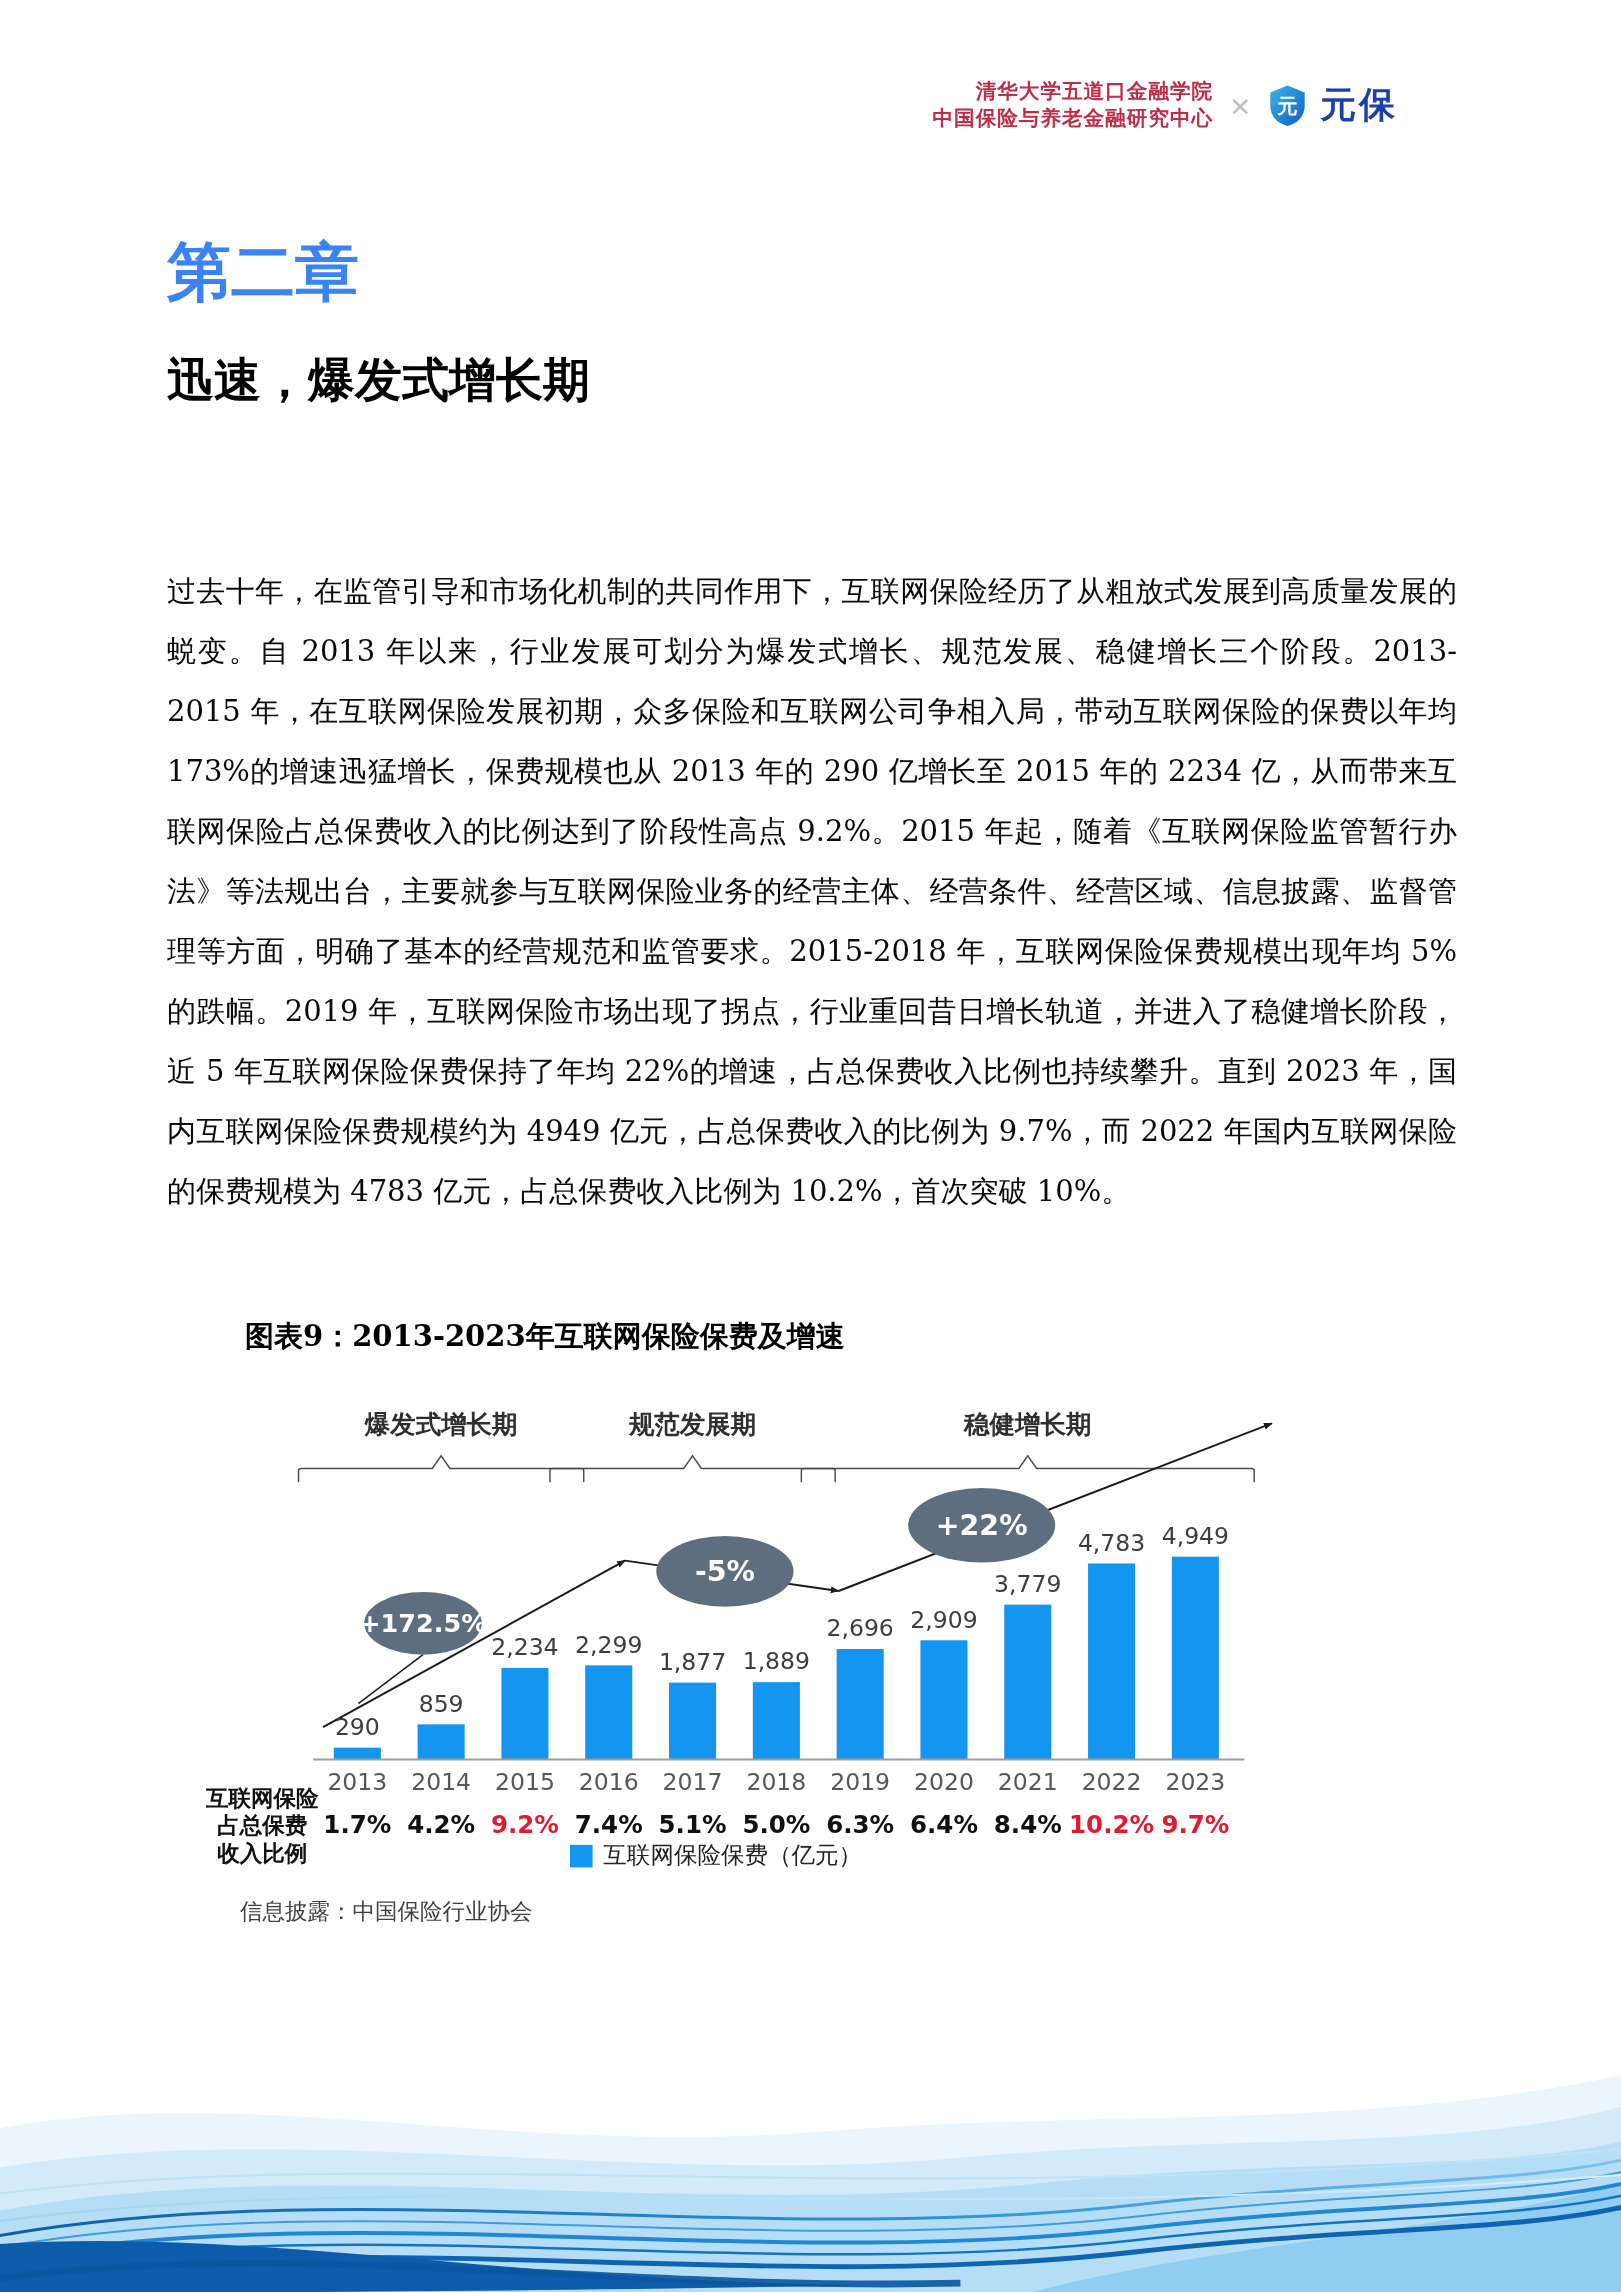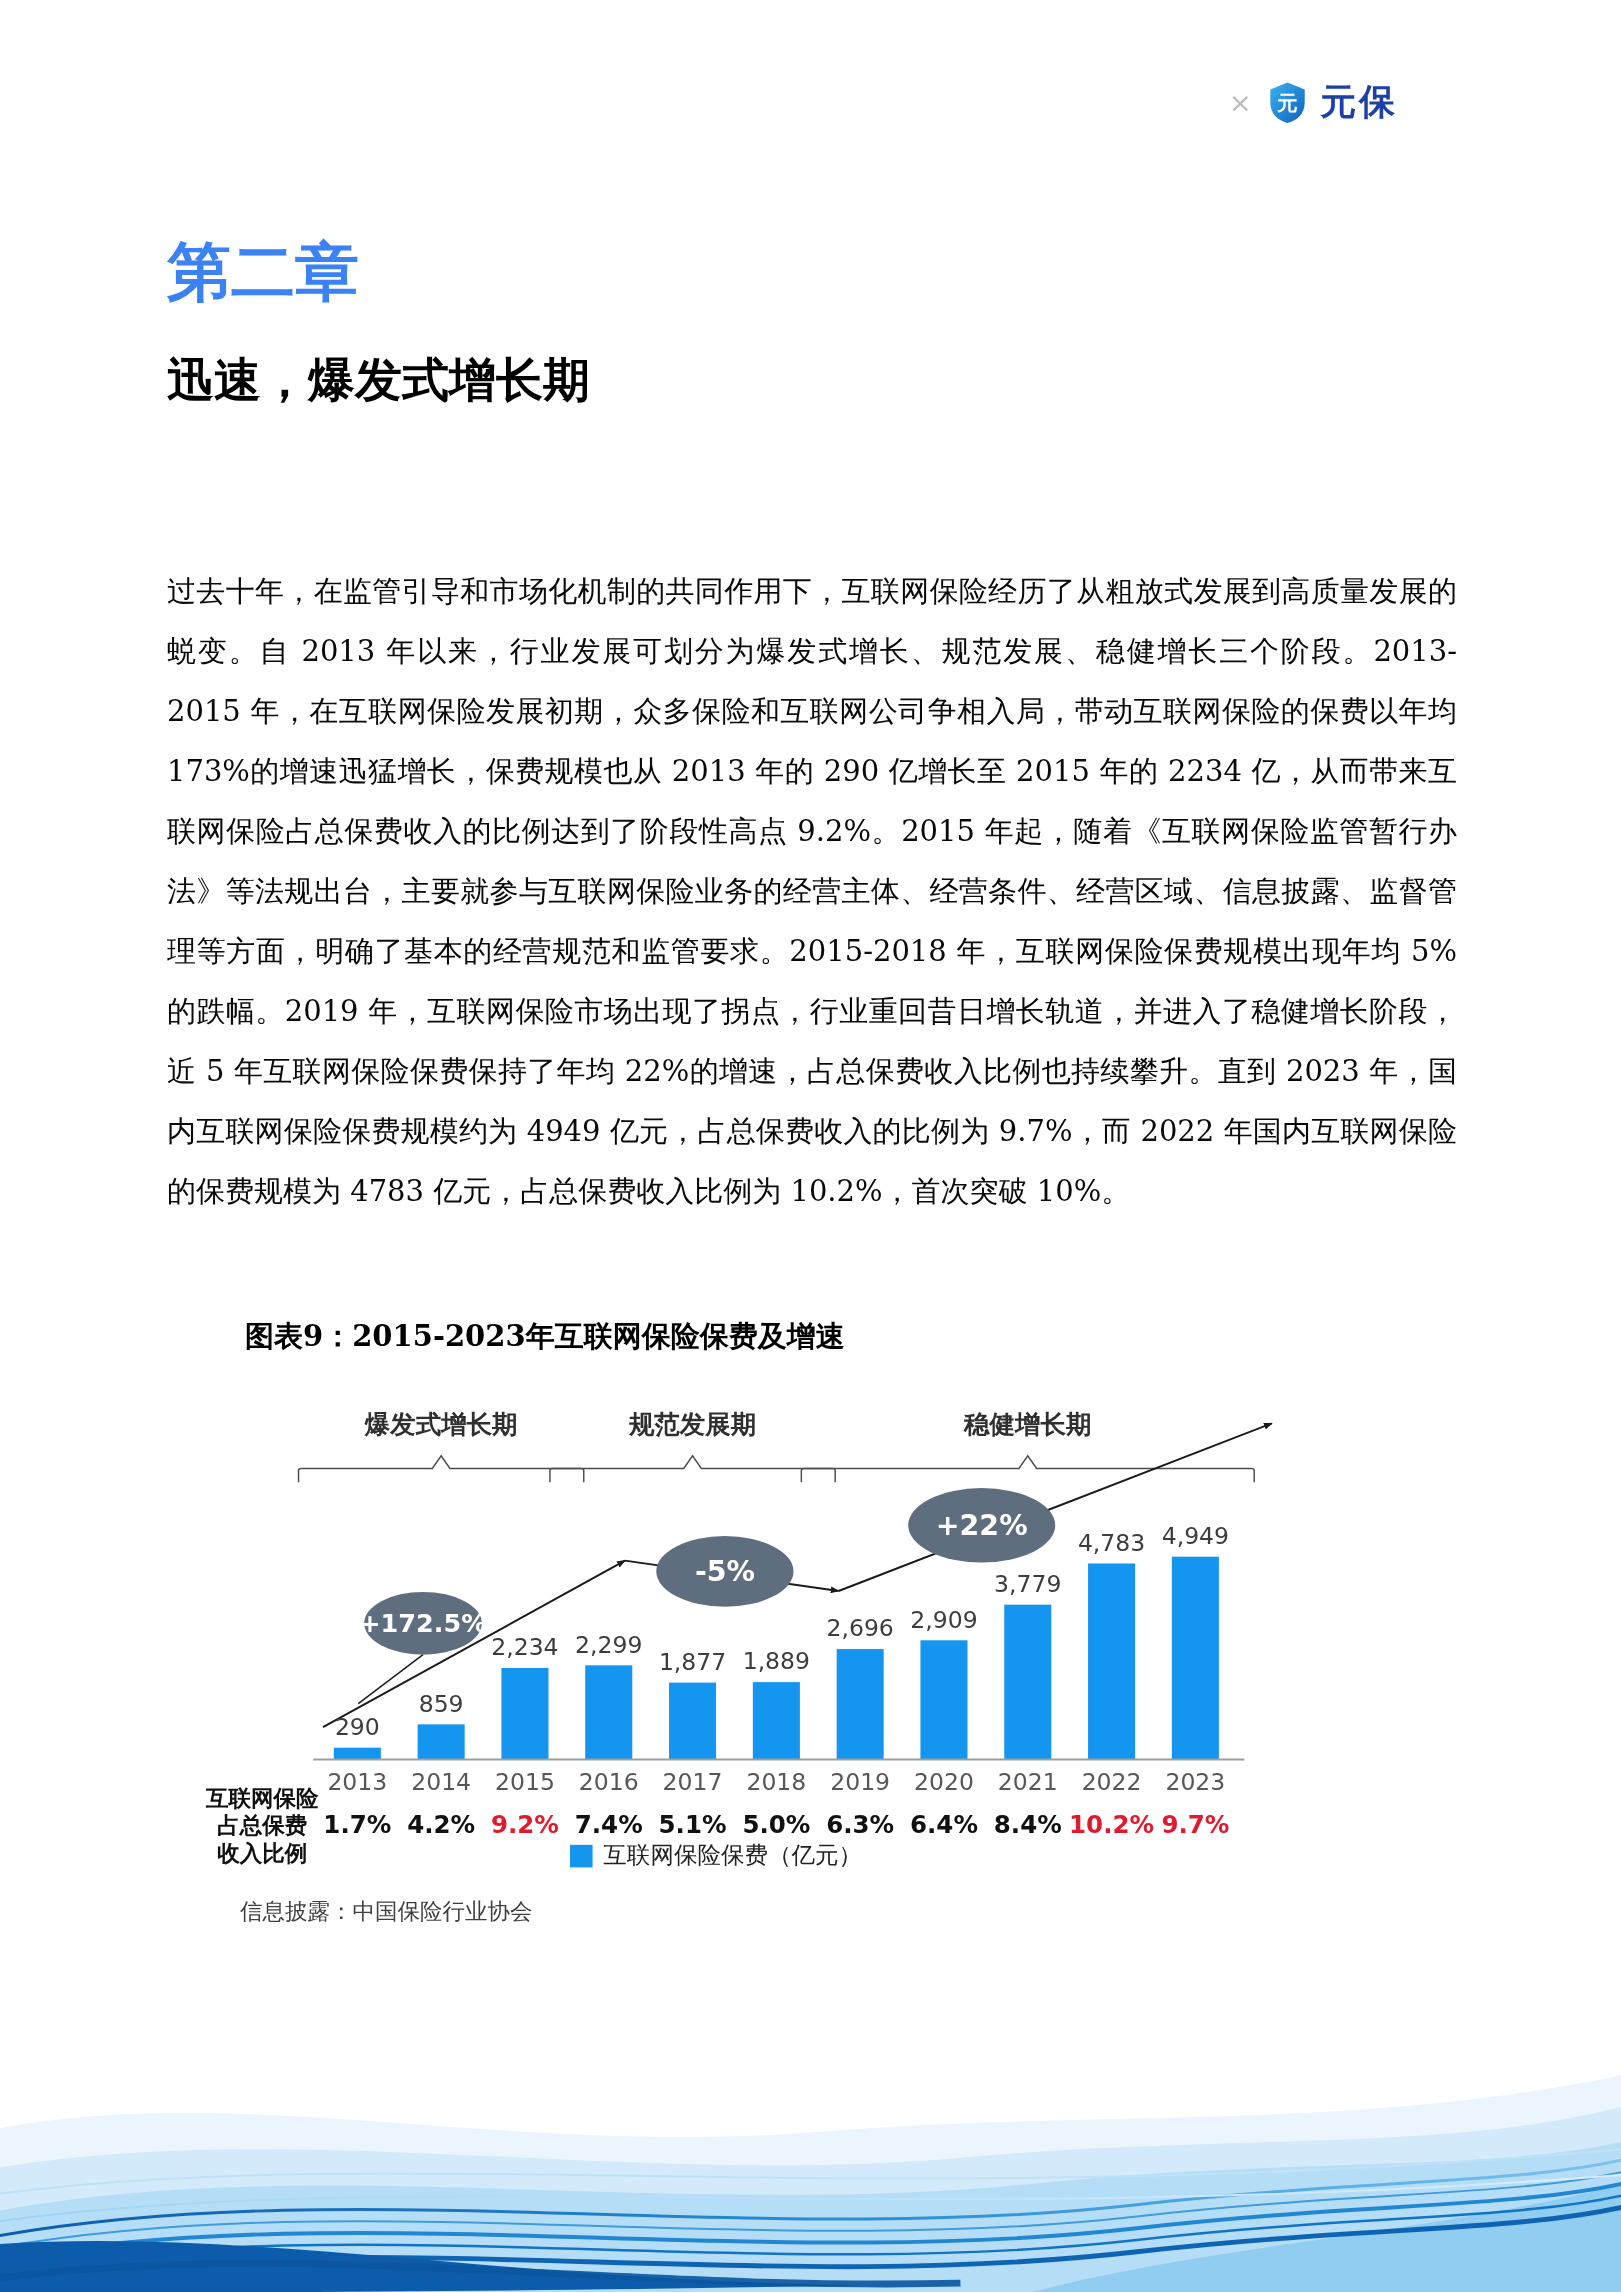--- a/index.html
+++ b/index.html
@@ -30,20 +30,24 @@
 
   
   .wave{position:absolute;left:0;top:2038px;}
 </style>
 </head>
 <body>
 
 <div class="page">
 
   <header class="header">
+    <div class="org">
+      <div class="org-line">清华大学五道口金融学院</div>
+      <div class="org-line">中国保险与养老金融研究中心</div>
+    </div>
     <span class="sep">×</span>
     <span style="display:inline-block;line-height:0;">
       <svg width="39" height="43" viewBox="0 0 36 40">
         <defs>
           <linearGradient id="shieldGrad" x1="0" y1="0" x2="1" y2="1">
             <stop offset="0" stop-color="#3ab5ec"></stop>
               <stop offset="1" stop-color="#0f5fc0"></stop>
           </linearGradient>
         </defs>
         <path d="M18,1.5 L34,8 V20 C34,30.5 27,36.8 18,39 C9,36.8 2,30.5 2,20 V8 Z" fill="url(#shieldGrad)"></path>
@@ -53,21 +57,21 @@
     <span class="brand">元保</span>
   </header>
 
   <div class="chapter">第二章</div>
   <h1 class="title">
     <span>迅速，爆发式增长期</span>
   </h1>
 
   <p class="body-text">过去十年，在监管引导和市场化机制的共同作用下，互联网保险经历了从粗放式发展到高质量发展的蜕变。自 2013 年以来，行业发展可划分为爆发式增长、规范发展、稳健增长三个阶段。2013-2015 年，在互联网保险发展初期，众多保险和互联网公司争相入局，带动互联网保险的保费以年均 173%的增速迅猛增长，保费规模也从 2013 年的 290 亿增长至 2015 年的 2234 亿，从而带来互联网保险占总保费收入的比例达到了阶段性高点 9.2%。2015 年起，随着《互联网保险监管暂行办法》等法规出台，主要就参与互联网保险业务的经营主体、经营条件、经营区域、信息披露、监督管理等方面，明确了基本的经营规范和监管要求。2015-2018 年，互联网保险保费规模出现年均 5%的跌幅。2019 年，互联网保险市场出现了拐点，行业重回昔日增长轨道，并进入了稳健增长阶段，近 5 年互联网保险保费保持了年均 22%的增速，占总保费收入比例也持续攀升。直到 2023 年，国内互联网保险保费规模约为 4949 亿元，占总保费收入的比例为 9.7%，而 2022 年国内互联网保险的保费规模为 4783 亿元，占总保费收入比例为 10.2%，首次突破 10%。</p>
 
-  <div class="fig-caption">图表9：2015-2023年互联网保险保费及增速</div>
+  <div class="fig-caption">图表9：2013-2023年互联网保险保费及增速</div>
 
   <svg id="chart-svg" class="chart" width="1137" height="495" viewBox="0 0 1160 505">
       <defs>
         <marker id="arr" markerWidth="12" markerHeight="10" refX="8" refY="3.5" orient="auto" markerUnits="userSpaceOnUse">
           <path d="M0,0 L9,3.5 L0,7 Z" fill="#1a1a1a"></path>
         </marker>
       </defs>
       <g>
         <text x="270.5" y="42" text-anchor="middle" font-size="26" font-weight="bold" fill="#2f2f2f" font-family="'DejaVu Serif','Liberation Serif',serif">爆发式增长期</text>
         <path d="M125,92 L125,80 Q125,78 128,78 L261.5,78 L270.5,65 L279.5,78 L413,78 Q416,78 416,80 L416,92" fill="none" stroke="#4d4d4d" stroke-width="1.5"></path>

